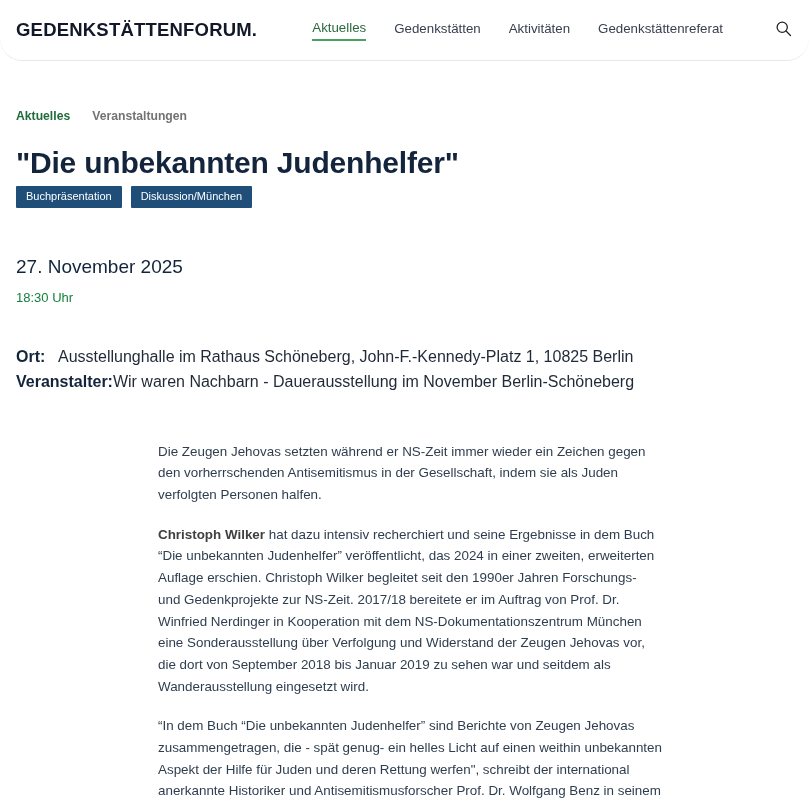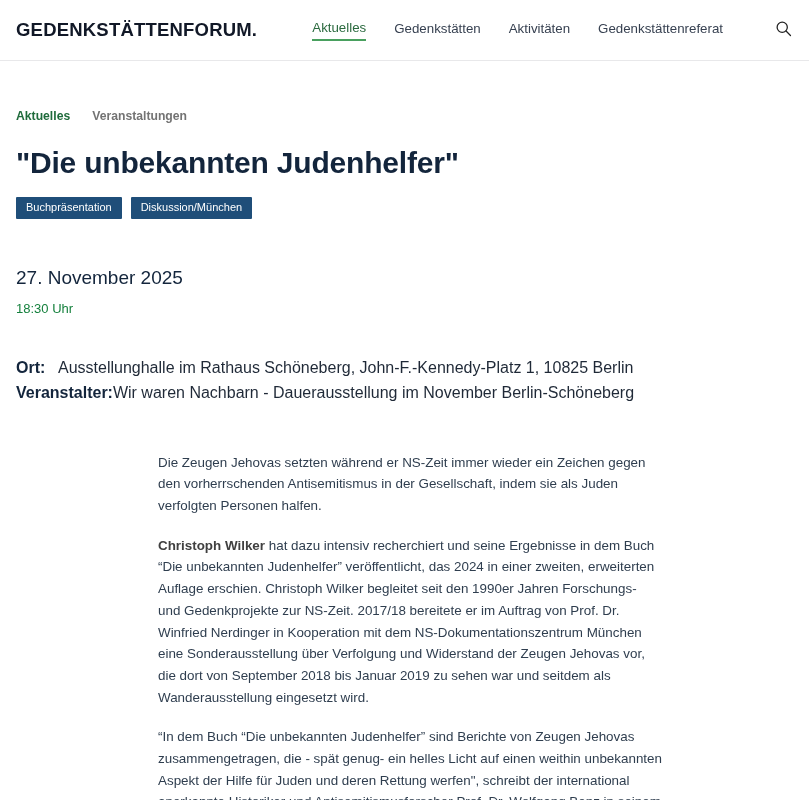--- a/index.html
+++ b/index.html
@@ -18,20 +18,21 @@
   }
 
   
   .site-header {
     height: 61px;
     display: flex;
     align-items: center;
     padding: 0 16px 0 16px;
     border-bottom: 1px solid #e8e8ea;
     background: #fff;
+    border-radius: 22px;
   }
   .brand {
     font-size: 18.5px;
     font-weight: bold;
     letter-spacing: 0.2px;
     color: #111827;
     white-space: nowrap;
   }
   .nav {
     margin-left: auto;
@@ -84,21 +85,21 @@
   h1.title {
     font-size: 30px;
     line-height: 1.2;
     font-weight: bold;
     color: #13253c;
     margin: 22px 0 0 0;
     letter-spacing: -0.2px;
   }
 
   .tags {
-    margin-top: 16px;
+    margin-top: 5px;
     display: flex;
     gap: 9px;
   }
   .tag {
     background: #1f4e79;
     color: #ffffff;
     font-size: 11px;
     padding: 5px 10px 6px 10px;
     line-height: 1;
     border-radius: 1px;

